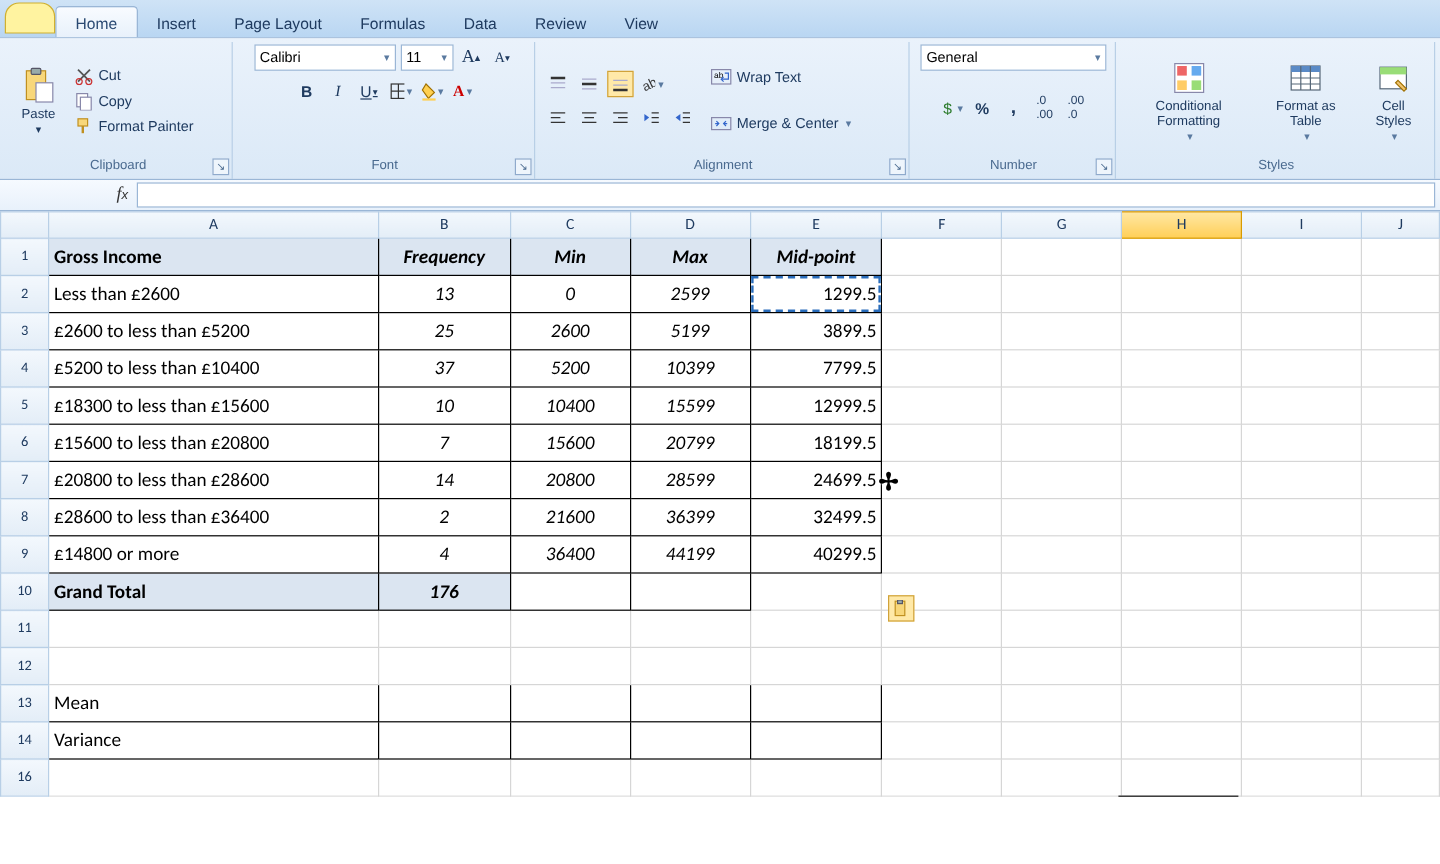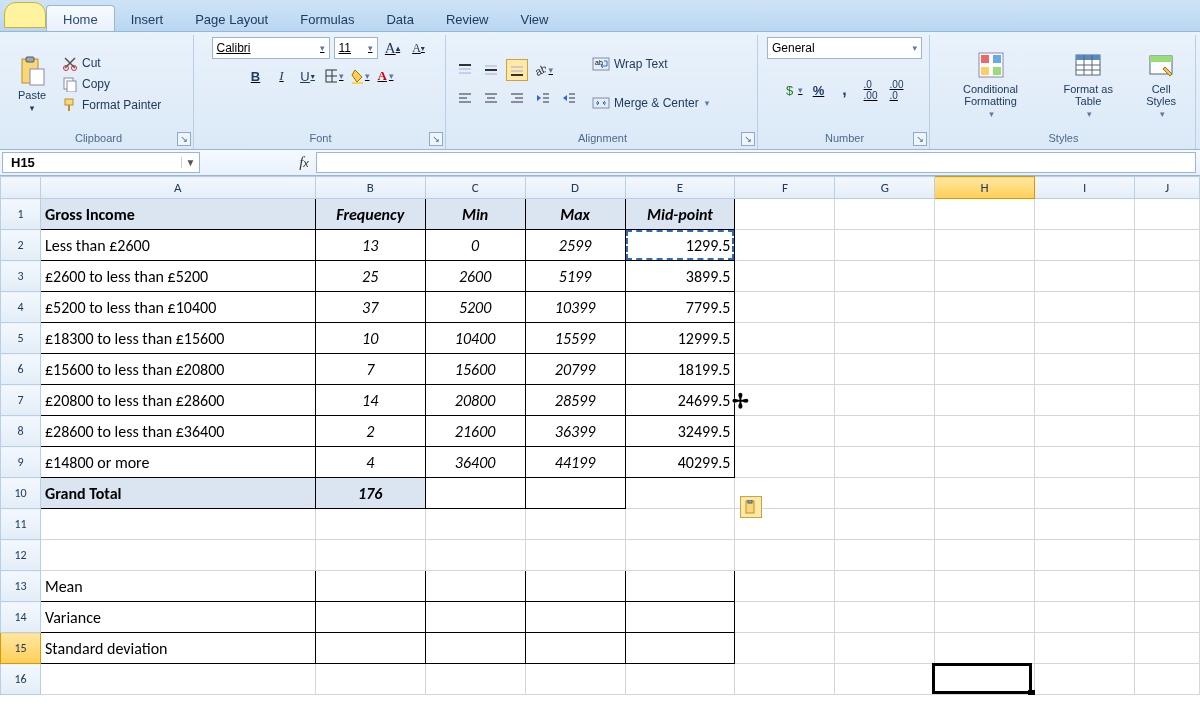--- a/index.html
+++ b/index.html
@@ -41,21 +41,21 @@
   }
   .dialog-launcher {
     position:absolute; right:2px; bottom:3px; width:14px; height:14px;
     border:1px solid #8faacc; font-size:9px; line-height:12px; text-align:center; color:#4a6a8f; background:#eef5fc;
   }
 
   .biglabel-btn { display:flex; flex-direction:column; align-items:center; gap:2px; font-size:11px; color:#1f3b60; padding:2px 6px; cursor:pointer;}
   .biglabel-btn .ico { width:32px; height:32px; }
   .smallbtn { display:flex; align-items:center; gap:4px; font-size:12px; color:#1f3b60; padding:1px 2px; cursor:pointer;}
   .col { display:flex; flex-direction:column; gap:3px; }
-  .row { display:flex; gap:4px; align-items:flex-end;text-decoration:underline; }
+  .row { display:flex; gap:4px; align-items:flex-end; }
   .dd-caret::after{ content:"▾"; font-size:9px; color:#5a7aa0; margin-left:2px;}
   .sq { width:22px; height:22px; display:flex; align-items:center; justify-content:center; font-size:13px; color:#1f3b60; border:1px solid transparent; cursor:pointer;}
   .combo { display:flex; align-items:center; height:22px; background:#fff; border:1px solid #9ab6d6; font-size:12px; padding:0 4px; cursor:pointer;}
   .combo .caret{margin-left:auto;font-size:9px;color:#5a7aa0;}
 
   
   .fxbar { display:flex; align-items:center; height:26px; border-bottom:1px solid #9ab6d6; background: linear-gradient(#f6faff,#e8f1fb);}
   .namebox { width:198px; display:flex; align-items:center; border:1px solid #9ab6d6; margin:2px; background:#fff; height:21px; }
   .namebox span { flex:1; padding:0 8px; font-weight:bold; font-size:13px; }
   .namebox .caret{ width:18px; text-align:center; color:#555; font-size:10px; border-left:1px solid #ccd; }
@@ -359,24 +359,20 @@
           </svg>
         <span style="text-align:center;line-height:12px">Cell Styles</span>
       </div>
     </div>
     <div class="group-label">Styles</div>
   </div>
 
 </div>
 
 <div class="fxbar">
-  <div class="namebox">
-    <span>H15</span>
-    <div class="caret">▼</div>
-  </div>
   <div style="width:90px"></div>
   <div class="fx-sym">f<span style="font-size:11px">x</span></div>
   <div class="fx-input"></div>
 </div>
 
 <div class="grid-wrap">
 <table class="grid">
   <colgroup>
     <col class="corner">
         <col class="colA">
@@ -582,33 +578,20 @@
           <td class="thin-black-border"></td>
           <td class="thin-black-border"></td>
           <td class="thin-black-border"></td>
           <td></td>
           <td></td>
           <td></td>
           <td></td>
           <td></td>
         </tr>
         <tr>
-          <th class="rowhdr row15-header">15</th>
-          <td class="thin-black-border">Standard deviation</td>
-          <td class="thin-black-border"></td>
-          <td class="thin-black-border"></td>
-          <td class="thin-black-border"></td>
-          <td class="thin-black-border"></td>
-          <td></td>
-          <td></td>
-          <td></td>
-          <td></td>
-          <td></td>
-        </tr>
-        <tr>
           <th class="rowhdr">16</th>
           <td></td>
           <td></td>
           <td></td>
           <td></td>
           <td></td>
           <td></td>
           <td></td>
           <td></td>
           <td></td>

